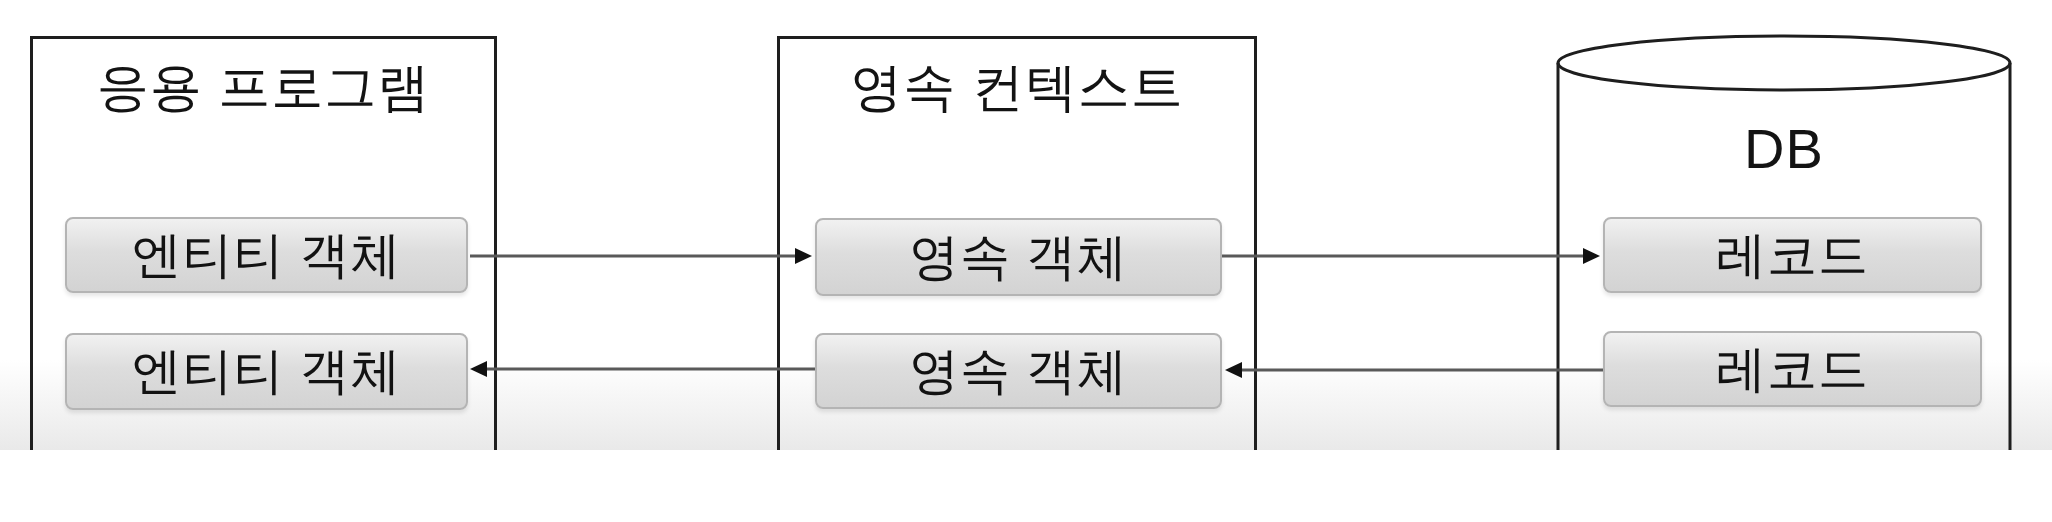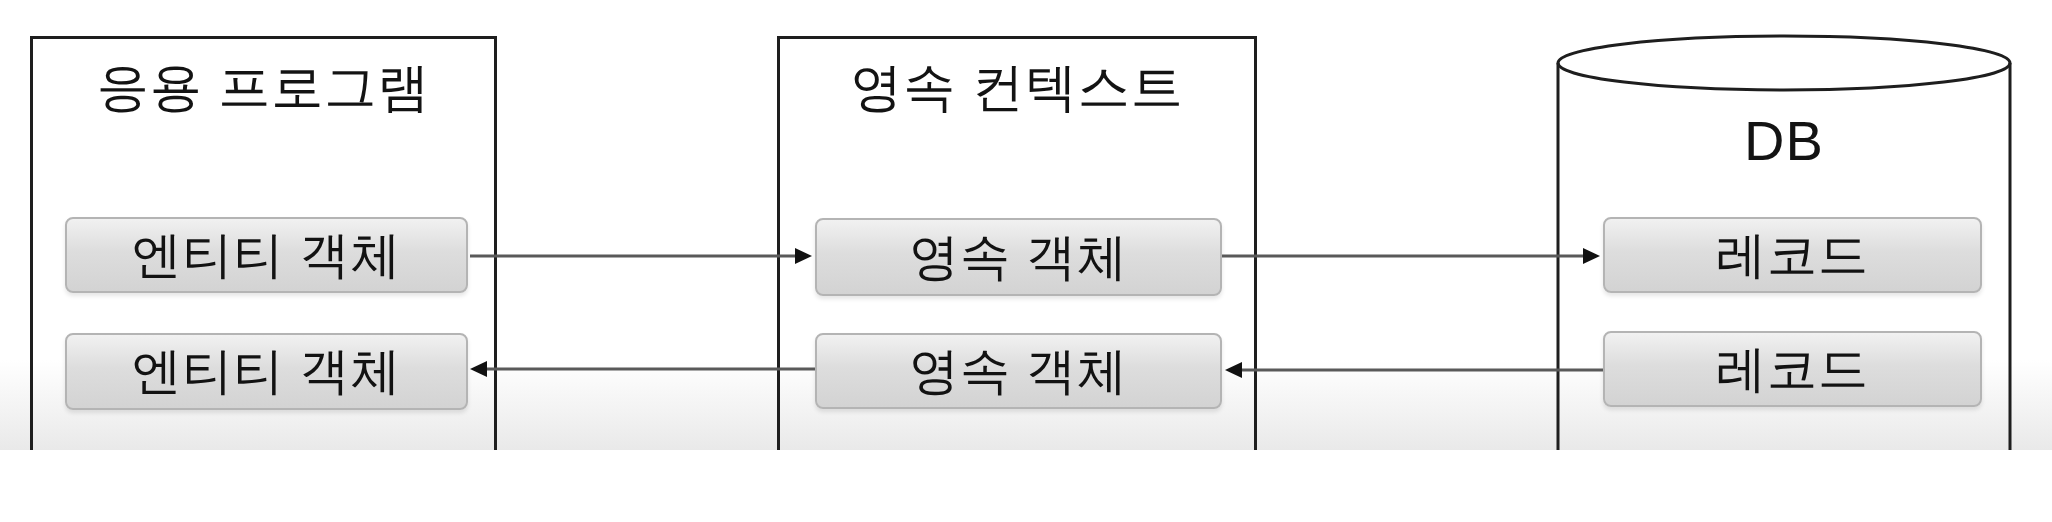--- a/index.html
+++ b/index.html
@@ -54,21 +54,21 @@
   
   .node-record-1 { left: 1603px; top: 217px; width: 379px; height: 76px; }
   .node-record-2 { left: 1603px; top: 331px; width: 379px; height: 76px; }
 
   .panel-application { left: 30px;  width: 467px; }
   .panel-context     { left: 777px; width: 480px; }
 
   .db-title {
     position: absolute;
     left: 1558px;
-    top: 108px;
+    top: 116px;
     width: 452px;
     text-align: center;
     font-size: 56px;
     color: #131313;
     letter-spacing: 1px;
   }
   svg.overlay {
     position: absolute;
     left: 0; top: 0;
     width: 2052px; height: 522px;

